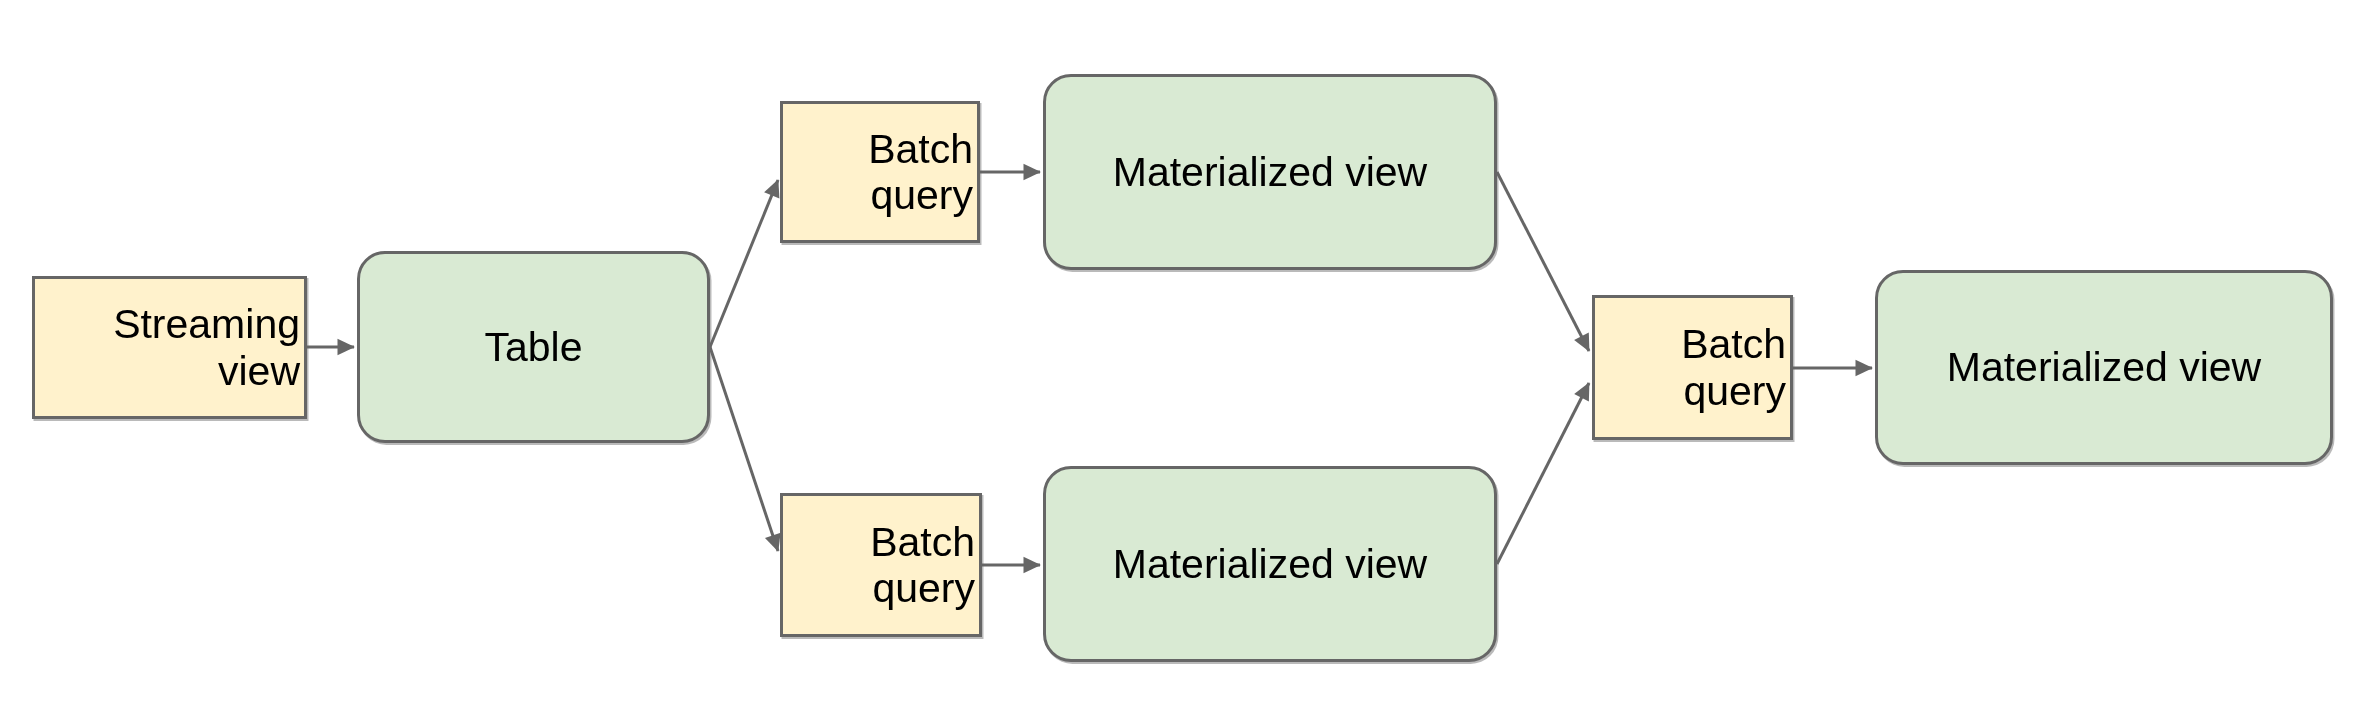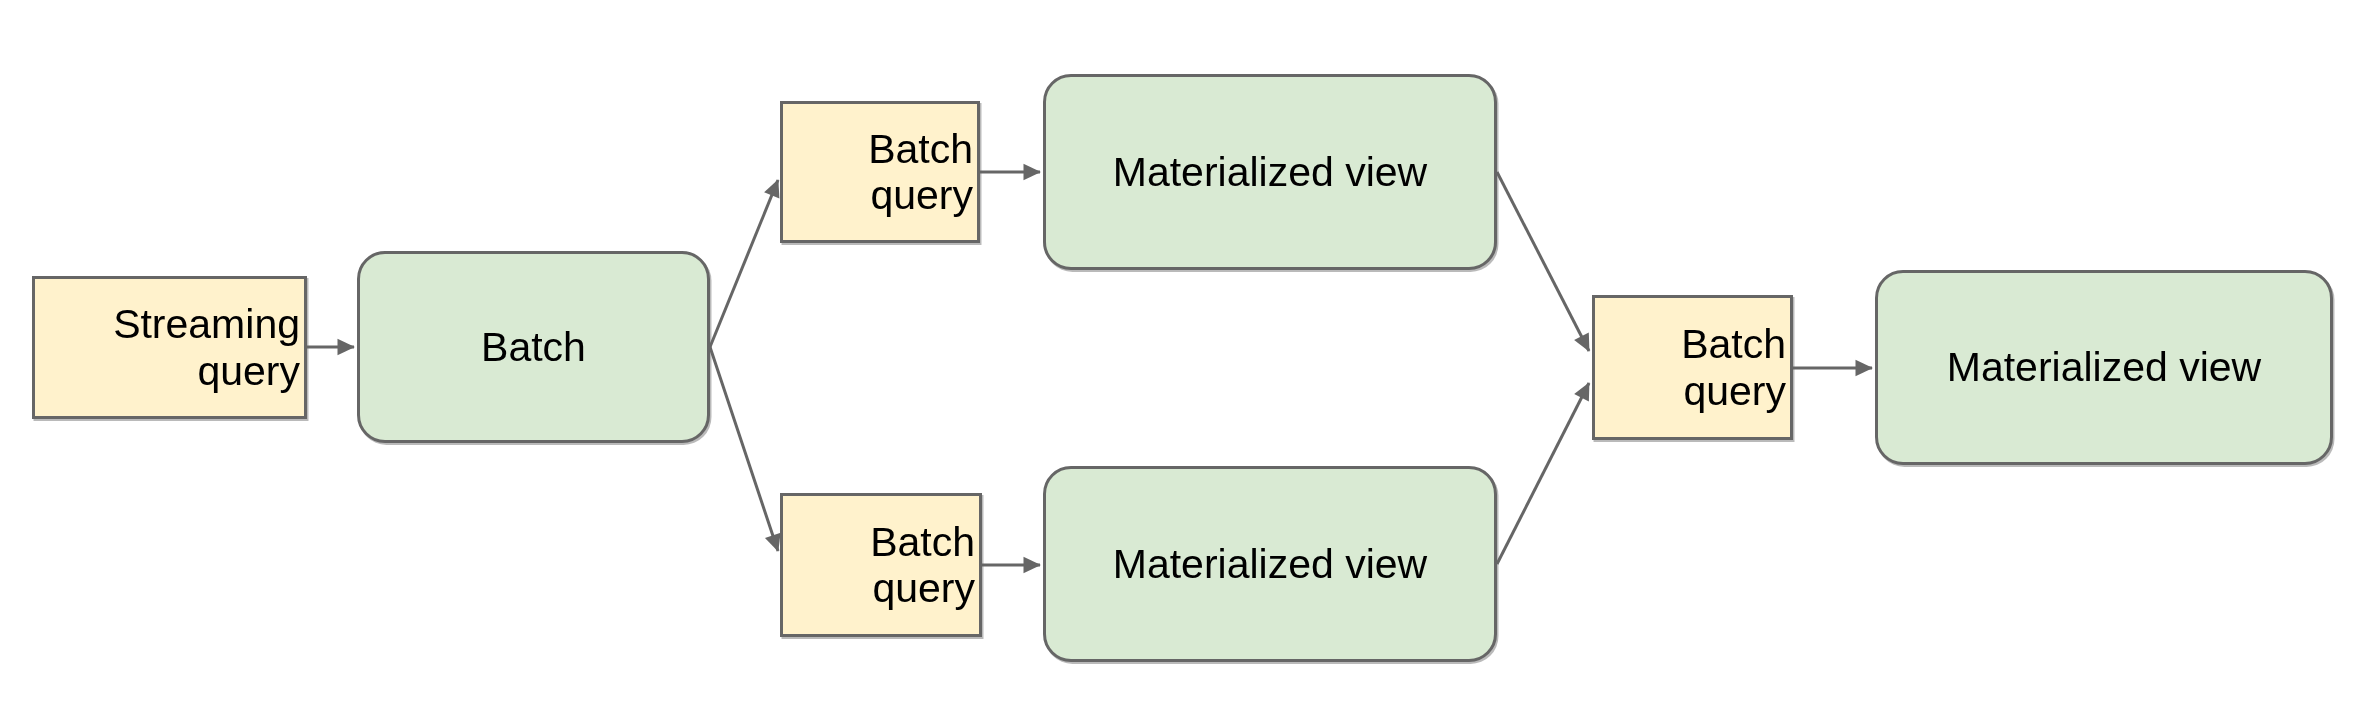--- a/index.html
+++ b/index.html
@@ -72,25 +72,25 @@
     <line class="edge" x1="710" y1="347" x2="778" y2="180" marker-end="url(#arrowhead)"></line>
     <line class="edge" x1="710" y1="347" x2="778" y2="551" marker-end="url(#arrowhead)"></line>
     <line class="edge" x1="980" y1="172" x2="1040" y2="172" marker-end="url(#arrowhead)"></line>
     <line class="edge" x1="982" y1="565" x2="1040" y2="565" marker-end="url(#arrowhead)"></line>
     <line class="edge" x1="1497" y1="172" x2="1589" y2="351" marker-end="url(#arrowhead)"></line>
     <line class="edge" x1="1497" y1="564" x2="1589" y2="383" marker-end="url(#arrowhead)"></line>
     <line class="edge" x1="1793" y1="368" x2="1872" y2="368" marker-end="url(#arrowhead)"></line>
   </svg>
 
   <div class="node query" style="left:32px; top:276px; width:275px; height:143px;">
-    <span class="label">Streaming query</span>
+    <span class="label">Streaming view</span>
   </div>
 
   <div class="node view" style="left:357px; top:251px; width:353px; height:192px;">
-    <span class="label">Batch</span>
+    <span class="label">Table</span>
   </div>
 
   <div class="node query" style="left:780px; top:101px; width:200px; height:142px;">
     <span class="label">Batch query</span>
   </div>
 
   <div class="node view" style="left:1043px; top:74px; width:454px; height:196px;">
     <span class="label">Materialized view</span>
   </div>
 

